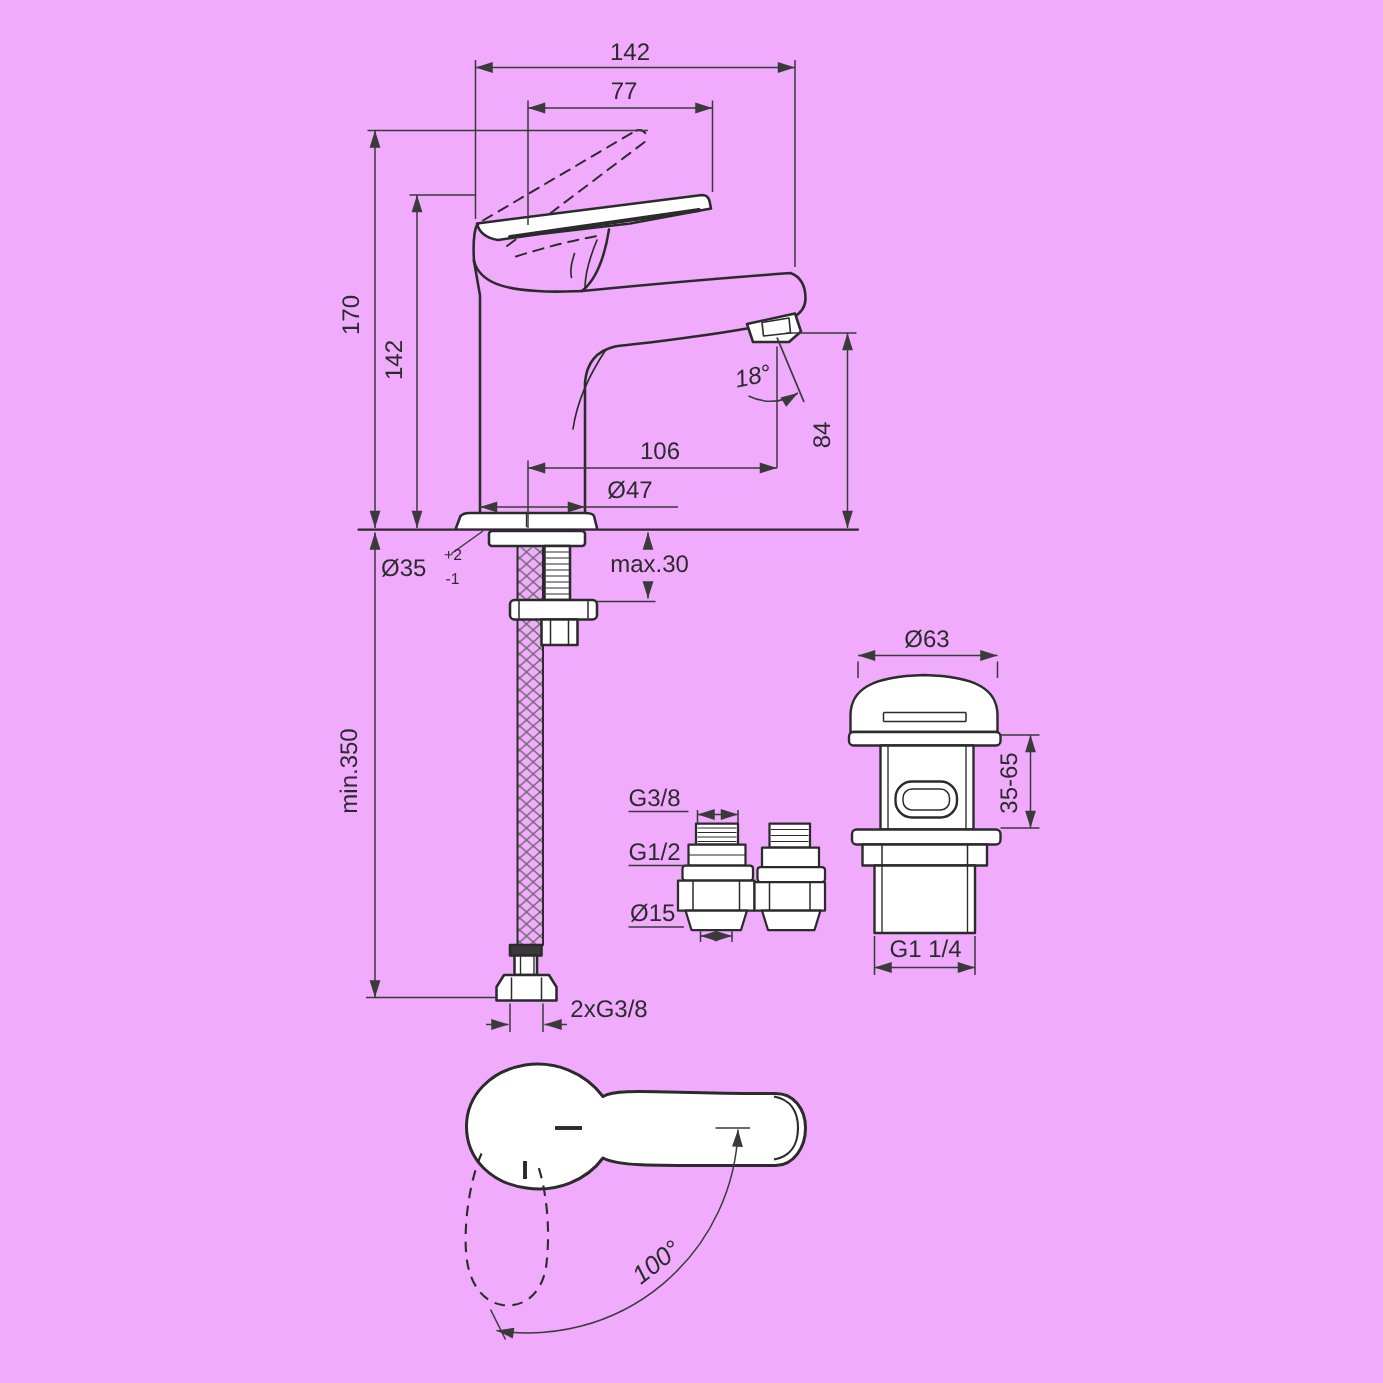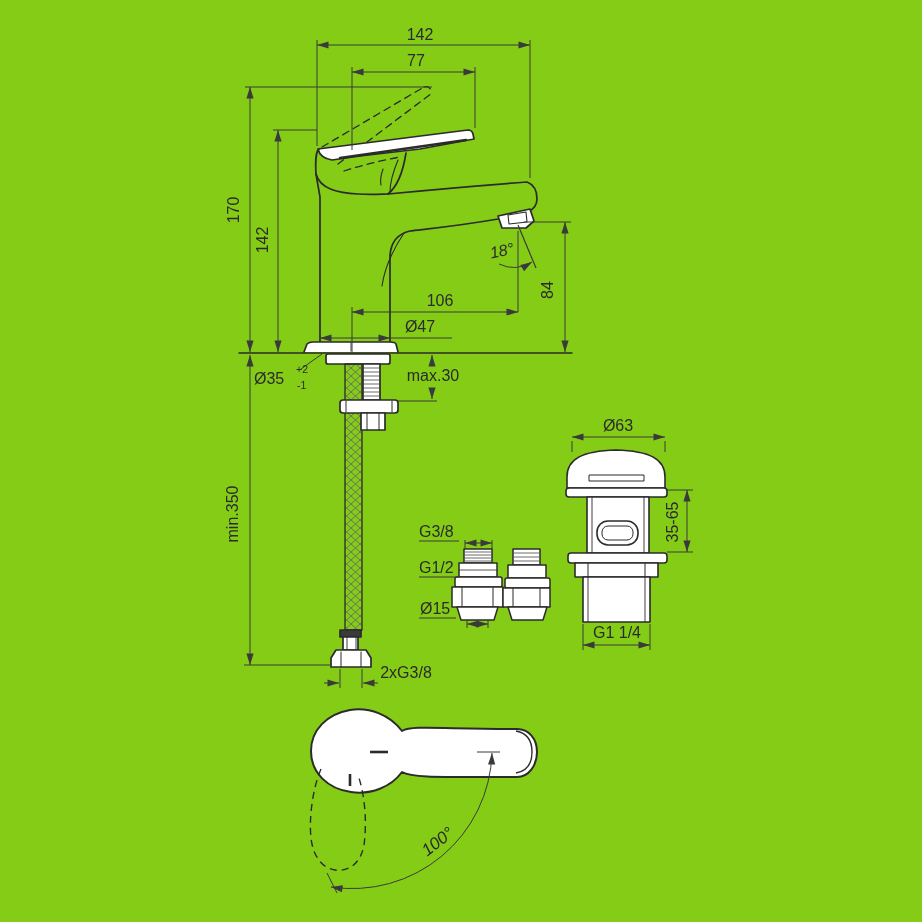--- a/index.html
+++ b/index.html
@@ -1,16 +1,16 @@
 <!DOCTYPE html>
 <html><head>
 <meta charset="utf-8">
 <style>
   html,body{margin:0;padding:0;background:#ffffff;}
-  .stage{position:relative;width:922px;height:922px;background:#84cc16;overflow:hidden;
+  .stage{position:relative;width:922px;height:922px;background:#f0abfc;overflow:hidden;
          font-family:"Liberation Sans", sans-serif;}
   svg{display:block}
   text{font-family:"Liberation Sans", sans-serif;fill:#2b2b2b;}
   .dim-t{font-size:16px;}
   .dim-s{font-size:10.5px;}
   .ital{font-style:italic;}
 </style>
 </head>
 <body>
 

